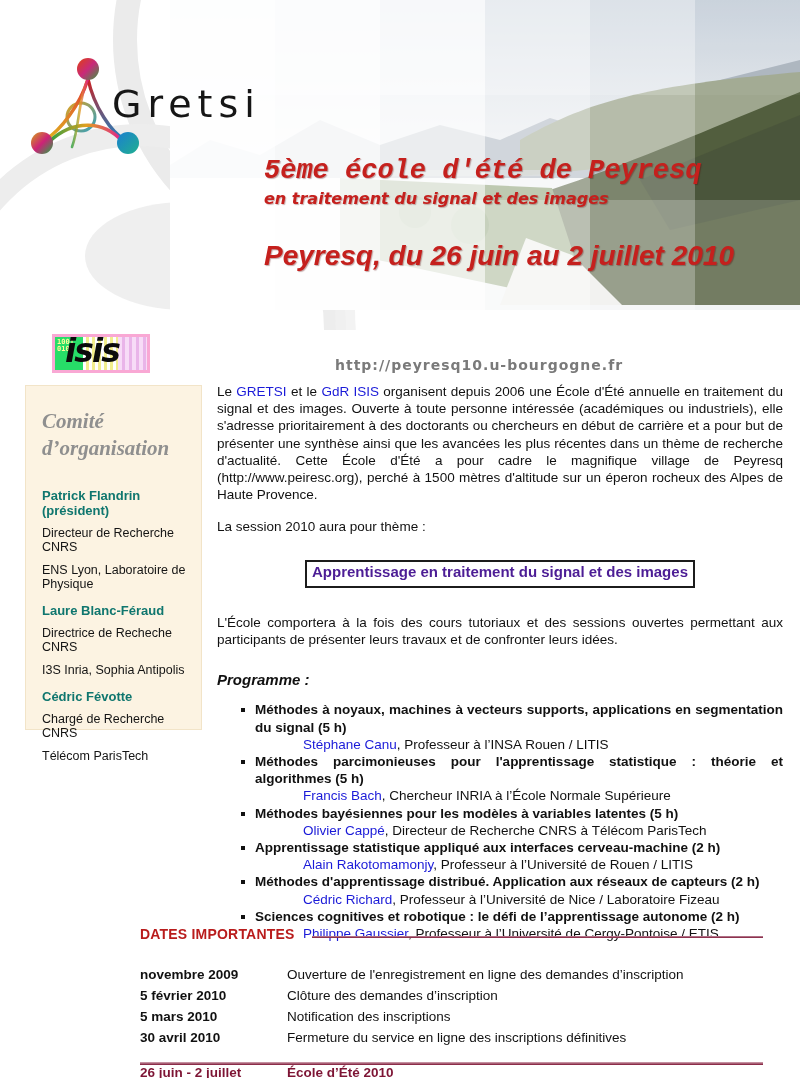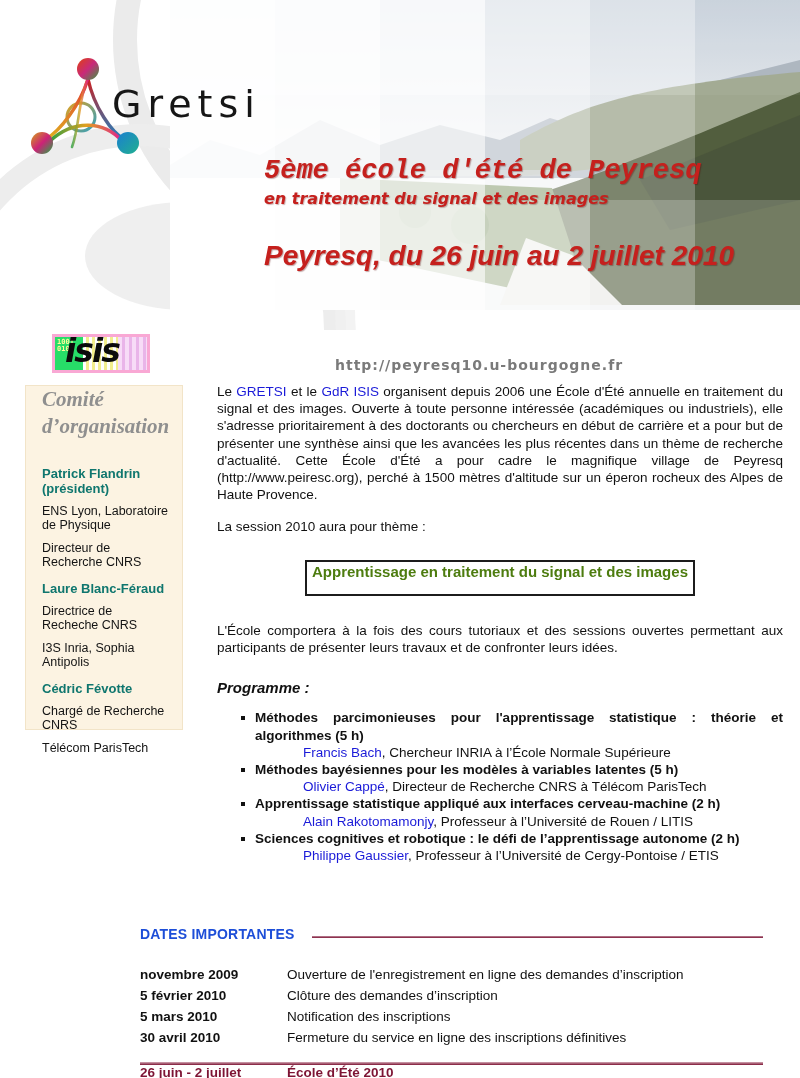--- a/index.html
+++ b/index.html
@@ -29,46 +29,46 @@
             background:repeating-linear-gradient(90deg,#ffffff 0 3px,#f2ee8e 3px 6px);}
   .isis-pink{position:absolute;left:68%;top:0;width:32%;height:100%;
              background:repeating-linear-gradient(90deg,#f7dcf7 0 4px,#e9b5e9 4px 7px);}
   .isis-bin{position:absolute;left:2px;top:2px;z-index:1;font-family:"DejaVu Sans Mono",monospace;
             font-size:7px;line-height:7px;color:#fffb9a;font-weight:bold;}
   .isis-word{position:absolute;left:10px;top:-6px;z-index:2;font-family:"DejaVu Sans",sans-serif;
              font-weight:bold;font-size:33px;letter-spacing:-2px;color:#0b0b0b;font-style:italic;}
   .site-url{position:absolute;left:335px;top:325px;z-index:3;font-family:"DejaVu Sans",sans-serif;
             font-size:14px;font-weight:bold;letter-spacing:1px;color:#7a7a7a;margin-top:32px;}
   
-  .sidebar{position:absolute;left:25px;top:385px;width:158px;height:345px;z-index:2;
-           background:#fcf3e2;border:1px solid #f2e4c8;box-sizing:border-box;padding:0 12px;}
+  .sidebar{position:absolute;left:25px;top:385px;width:177px;height:345px;z-index:2;
+           background:#fcf3e2;border:1px solid #f2e4c8;box-sizing:border-box;padding:22px 12px;}
   .sb-title{font-family:"Liberation Serif","DejaVu Serif",serif;font-style:italic;
             font-size:21px;line-height:27px;color:#8f8f8f;margin:0 0 26px 4px;}
   .member{margin:0 0 12px 4px;}
   .member-name{font-size:13px;font-weight:bold;color:#0f766e;margin-bottom:8px;}
   .member-role{font-size:12.5px;color:#141414;margin-bottom:9px;}
   
   .main{position:absolute;left:217px;top:383px;width:566px;z-index:2;font-size:13.5px;line-height:17.2px;}
   .intro{margin:0;text-align:justify;}
   .lnk{color:#1a1ad8;text-decoration:none;cursor:pointer;}
   .session-line{margin-top:15px;}
   .theme-wrap{margin-top:24px;text-align:center;}
-  .theme-box{display:inline-block;border:2px solid #1c1c1c;padding:1px 5px 14px 5px;
-             font-size:15px;font-weight:bold;color:#4d7c0f;background:#fff;}
+  .theme-box{display:inline-block;border:2px solid #1c1c1c;padding:1px 5px 6px 5px;
+             font-size:15px;font-weight:bold;color:#4c1d95;background:#fff;}
   .para2{margin-top:26px;text-align:justify;}
   .prog-label{margin-top:23px;font-size:15px;font-weight:bold;font-style:italic;}
   .courses{margin-top:13px;}
   .course{display:flex;margin:0;}
   .bullet{flex:0 0 auto;width:4px;height:4px;background:#111;margin:7px 10px 0 24px;}
   .course-body{flex:1 1 auto;}
   .course-title{font-weight:bold;text-align:justify;}
   .course-speaker{padding-left:48px;}
   
   .dates{position:absolute;left:140px;top:926px;width:623px;z-index:2;}
-  .dates-head{font-size:14px;font-weight:bold;color:#1d4ed8;letter-spacing:.2px;}
+  .dates-head{font-size:14px;font-weight:bold;color:#b91c1c;letter-spacing:.2px;}
   .dates-rule{position:absolute;left:172px;top:10px;width:451px;height:2px;
               background:linear-gradient(180deg,#c08ea0,#7d1434);}
   .dates-rows{margin-top:22px;display:grid;grid-template-columns:147px 1fr;
               font-size:13.5px;line-height:21px;}
   .date-cell{font-weight:bold;}
   .final-row{margin-top:17px;display:grid;grid-template-columns:147px 1fr;
              font-size:13.5px;font-weight:bold;color:#7d1434;}
   .bottom-rule{position:absolute;left:140px;top:1062px;width:623px;height:3px;z-index:2;
                background:linear-gradient(180deg,#d3aab6,#7d1434);}
 </style>
@@ -181,22 +181,22 @@
     <div class="isis-bin"><span>1001</span><br><span>010</span></div>
     <div class="isis-word">isis</div>
   </div>
 
   <div class="site-url">http://peyresq10.u-bourgogne.fr</div>
 
   <aside class="sidebar">
     <h2 class="sb-title"><span>Comité</span><br><span>d’organisation</span></h2>
     <div class="member">
       <div class="member-name">Patrick Flandrin (président)</div>
+      <div class="member-role">Directeur de Recherche CNRS</div>
       <div class="member-role">ENS Lyon, Laboratoire de Physique</div>
-      <div class="member-role">Directeur de Recherche CNRS</div>
     </div>
     <div class="member">
       <div class="member-name">Laure Blanc-Féraud</div>
       <div class="member-role">Directrice de Recheche CNRS</div>
       <div class="member-role">I3S Inria, Sophia Antipolis</div>
     </div>
     <div class="member">
       <div class="member-name">Cédric Févotte</div>
       <div class="member-role">Chargé de Recherche CNRS</div>
       <div class="member-role">Télécom ParisTech</div>
@@ -213,36 +213,50 @@
     </div>
 
     <p class="para2">L'École comportera à la fois des cours tutoriaux et des sessions ouvertes permettant aux participants de présenter leurs travaux et de confronter leurs idées.</p>
 
     <div class="prog-label">Programme :</div>
 
     <div class="courses">
       <div class="course">
         <div class="bullet"></div>
         <div class="course-body">
+            <div class="course-title">Méthodes à noyaux, machines à vecteurs supports, applications en segmentation du signal (5 h)</div>
+        <div class="course-speaker"><a class="lnk">Stéphane Canu</a><span>, Professeur à l’INSA Rouen / LITIS</span></div>
+          </div>
+      </div>
+      <div class="course">
+        <div class="bullet"></div>
+        <div class="course-body">
             <div class="course-title">Méthodes parcimonieuses pour l'apprentissage statistique : théorie et algorithmes (5 h)</div>
         <div class="course-speaker"><a class="lnk">Francis Bach</a><span>, Chercheur INRIA à l’École Normale Supérieure</span></div>
           </div>
       </div>
       <div class="course">
         <div class="bullet"></div>
         <div class="course-body">
             <div class="course-title">Méthodes bayésiennes pour les modèles à variables latentes (5 h)</div>
         <div class="course-speaker"><a class="lnk">Olivier Cappé</a><span>, Directeur de Recherche CNRS à Télécom ParisTech</span></div>
           </div>
       </div>
       <div class="course">
         <div class="bullet"></div>
         <div class="course-body">
             <div class="course-title">Apprentissage statistique appliqué aux interfaces cerveau-machine (2 h)</div>
         <div class="course-speaker"><a class="lnk">Alain Rakotomamonjy</a><span>, Professeur à l’Université de Rouen / LITIS</span></div>
+          </div>
+      </div>
+      <div class="course">
+        <div class="bullet"></div>
+        <div class="course-body">
+            <div class="course-title">Méthodes d'apprentissage distribué. Application aux réseaux de capteurs (2 h)</div>
+        <div class="course-speaker"><a class="lnk">Cédric Richard</a><span>, Professeur à l’Université de Nice / Laboratoire Fizeau</span></div>
           </div>
       </div>
       <div class="course">
         <div class="bullet"></div>
         <div class="course-body">
             <div class="course-title">Sciences cognitives et robotique : le défi de l’apprentissage autonome (2 h)</div>
         <div class="course-speaker"><a class="lnk">Philippe Gaussier</a><span>, Professeur à l’Université de Cergy-Pontoise / ETIS</span></div>
           </div>
       </div>
     </div>

